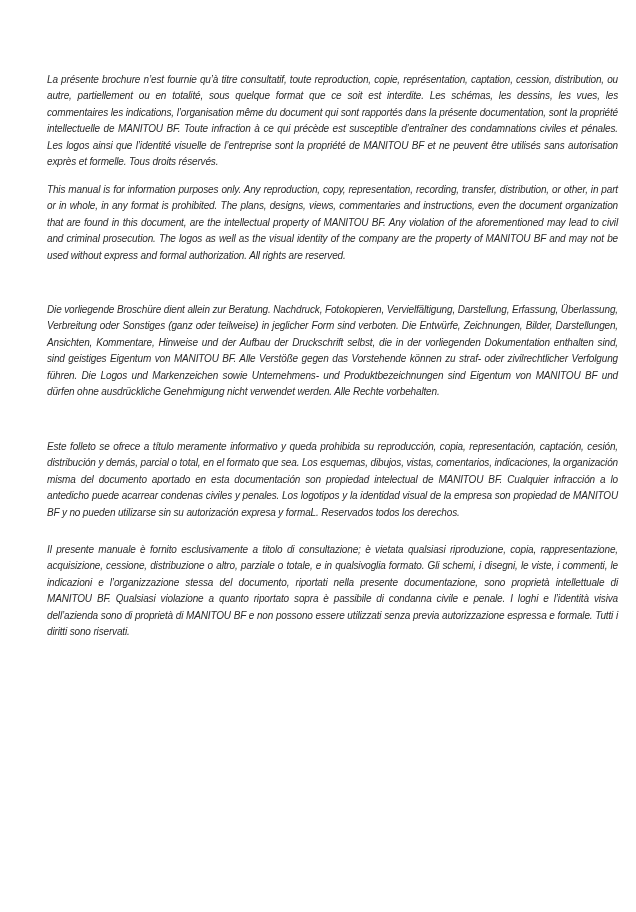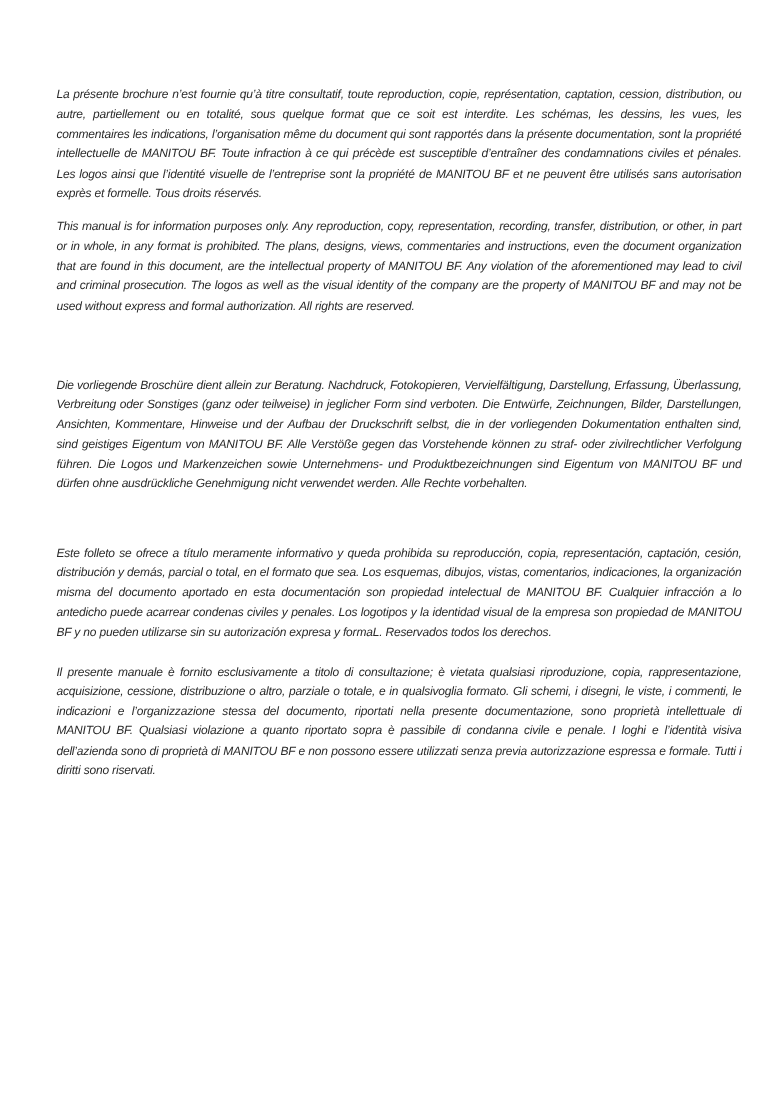--- a/index.html
+++ b/index.html
@@ -13,23 +13,23 @@
     font-style: italic;
     font-size: 10px;
     line-height: 16.4px;
     color: #2a2a2a;
     margin: 12px;
     letter-spacing: -0.15px;
   }
   .para.justify { text-align: justify; }
   .p-fr { top: 60px; }
   .p-en { top: 170px; }
-  .p-de { top: 302px; }
-  .p-es { top: 442px; }
-  .p-it { top: 541px; }
+  .p-de { top: 290px; }
+  .p-es { top: 427px; }
+  .p-it { top: 530px; }
 </style>
 </head>
 <body>
 
 <div class="page">
   <p class="para justify p-fr">La présente brochure n’est fournie qu’à titre consultatif, toute reproduction, copie, représentation, captation, cession, distribution, ou autre, partiellement ou en totalité, sous quelque format que ce soit est interdite. Les schémas, les dessins, les vues, les commentaires les indications, l’organisation même du document qui sont rapportés dans la présente documentation, sont la propriété intellectuelle de MANITOU BF. Toute infraction à ce qui précède est susceptible d’entraîner des condamnations civiles et pénales. Les logos ainsi que l’identité visuelle de l’entreprise sont la propriété de MANITOU BF et ne peuvent être utilisés sans autorisation exprès et formelle. Tous droits réservés.</p>
   <p class="para justify p-en">This manual is for information purposes only. Any reproduction, copy, representation, recording, transfer, distribution, or other, in part or in whole, in any format is prohibited. The plans, designs, views, commentaries and instructions, even the document organization that are found in this document, are the intellectual property of MANITOU BF. Any violation of the aforementioned may lead to civil and criminal prosecution. The logos as well as the visual identity of the company are the property of MANITOU BF and may not be used without express and formal authorization. All rights are reserved.</p>
   <p class="para justify p-de">Die vorliegende Broschüre dient allein zur Beratung. Nachdruck, Fotokopieren, Vervielfältigung, Darstellung, Erfassung, Überlassung, Verbreitung oder Sonstiges (ganz oder teilweise) in jeglicher Form sind verboten. Die Entwürfe, Zeichnungen, Bilder, Darstellungen, Ansichten, Kommentare, Hinweise und der Aufbau der Druckschrift selbst, die in der vorliegenden Dokumentation enthalten sind, sind geistiges Eigentum von MANITOU BF. Alle Verstöße gegen das Vorstehende können zu straf- oder zivilrechtlicher Verfolgung führen. Die Logos und Markenzeichen sowie Unternehmens- und Produktbezeichnungen sind Eigentum von MANITOU BF und dürfen ohne ausdrückliche Genehmigung nicht verwendet werden. Alle Rechte vorbehalten.</p>
   <p class="para justify p-es">Este folleto se ofrece a título meramente informativo y queda prohibida su reproducción, copia, representación, captación, cesión, distribución y demás, parcial o total, en el formato que sea. Los esquemas, dibujos, vistas, comentarios, indicaciones, la organización misma del documento aportado en esta documentación son propiedad intelectual de MANITOU BF. Cualquier infracción a lo antedicho puede acarrear condenas civiles y penales. Los logotipos y la identidad visual de la empresa son propiedad de MANITOU BF y no pueden utilizarse sin su autorización expresa y formaL. Reservados todos los derechos.</p>
   <p class="para justify p-it">Il presente manuale è fornito esclusivamente a titolo di consultazione; è vietata qualsiasi riproduzione, copia, rappresentazione, acquisizione, cessione, distribuzione o altro, parziale o totale, e in qualsivoglia formato. Gli schemi, i disegni, le viste, i commenti, le indicazioni e l’organizzazione stessa del documento, riportati nella presente documentazione, sono proprietà intellettuale di MANITOU BF. Qualsiasi violazione a quanto riportato sopra è passibile di condanna civile e penale. I loghi e l’identità visiva dell’azienda sono di proprietà di MANITOU BF e non possono essere utilizzati senza previa autorizzazione espressa e formale. Tutti i diritti sono riservati.</p>

